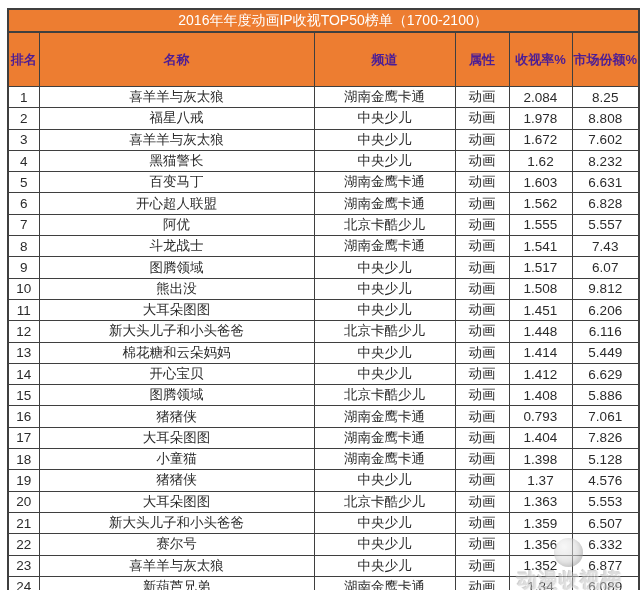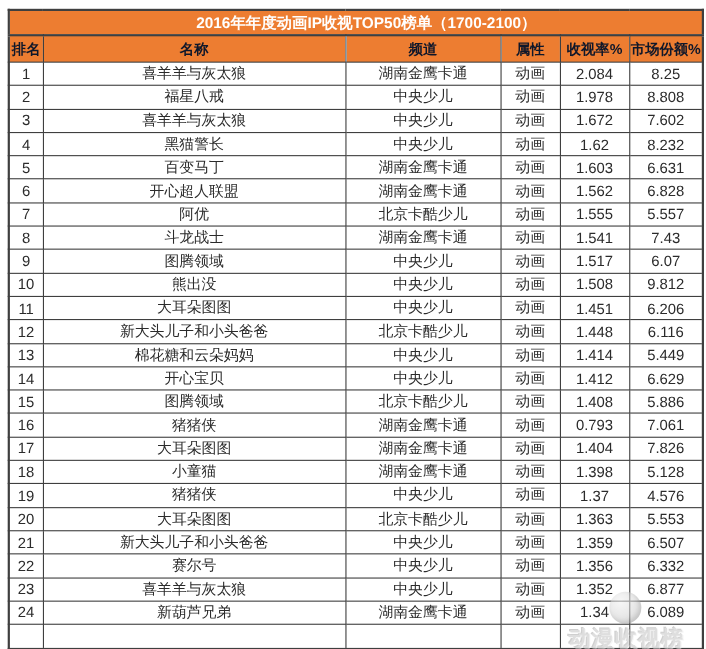--- a/index.html
+++ b/index.html
@@ -28,32 +28,32 @@
     text-align: center;
     vertical-align: middle;
     padding: 0 2px;
     overflow: hidden;
     white-space: nowrap;
   }
   tr.title-row td {
     height: 21px;
     background: #ED7D31;
     color: #ffffff;
-    font-weight: bold;
+    font-weight: normal;
     font-size: 14px;
     border-bottom: 2px solid #3f3f3f;
     padding-left: 21px;
   }
   tr.header-row th {
     height: 21px;
     background: #ED7D31;
-    color: #0f172a;
+    color: #4c1d95;
     font-weight: bold;
     font-size: 13px;
-    padding: 1px 1px;
+    padding: 16px 1px;
   }
   tr.data-row td {
     height: 20.3px;
     color: #2b2b2b;
     font-size: 13.5px;
     background: #ffffff;
   }
   tr.partial-row td {
     height: 21px;
     background: #ffffff;

